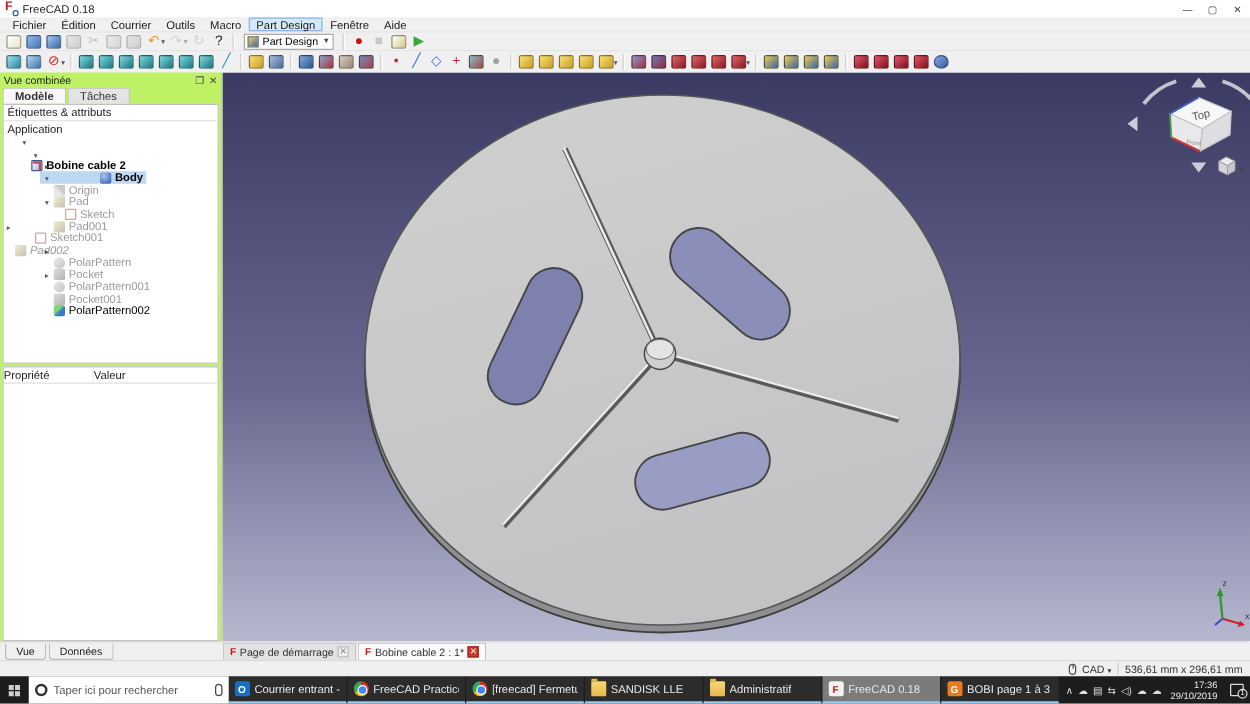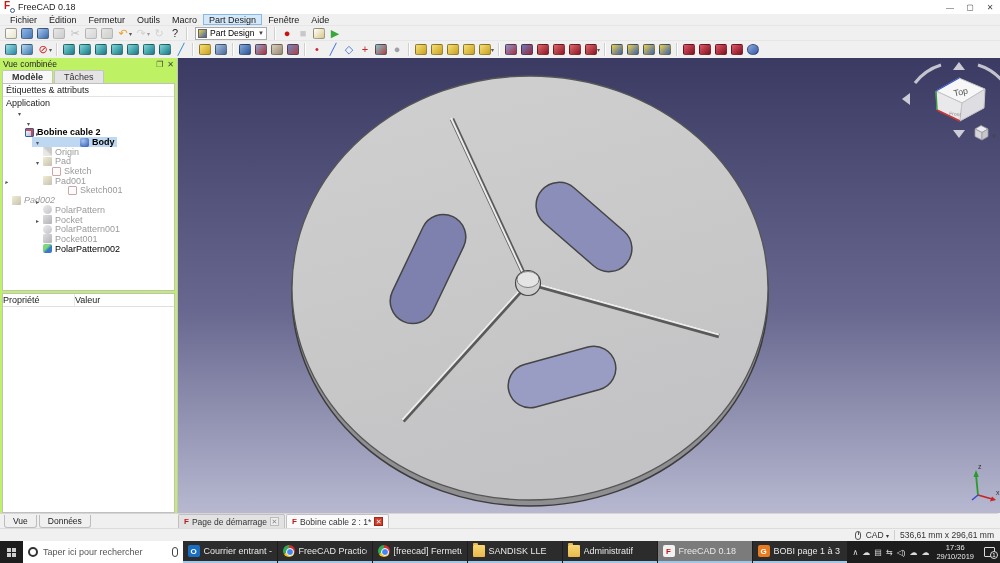--- a/index.html
+++ b/index.html
@@ -43,21 +43,21 @@
   .dock-tab { padding:0 9px; line-height:12px; border:1px solid #c4c4c4; border-bottom:none; background:#e4e4e4; color:#333; margin-right:1px; border-radius:2px 2px 0 0; }
   .dock-tab.active { background:#f8f8f8; font-weight:bold; }
   .tree-panel { height:208px; background:#fff; border:1px solid #c0c0c0; margin:0 2px; overflow:hidden; }
   .tree-header { border-bottom:1px solid #e4e4e4; padding:1px 3px; color:#222; }
   .tree-root { padding:1px 3px; color:#222; }
   .tree-row { height:9.7px; display:flex; align-items:center; white-space:nowrap; }
   .tree-arrow { width:7px; font-size:6px; color:#555; text-align:center; flex:none; }
   .tree-ic { width:9px; height:9px; margin:0 3px 0 0; flex:none; border-radius:1px; }
   .tree-row.grayed .tree-label { color:#9a9a9a; }
   .tree-row.grayed .tree-ic { opacity:.6; }
-  .tree-row .sel { display:flex; align-items:center; padding:0 2px; height:9.7px;margin-top:37px; }
+  .tree-row .sel { display:flex; align-items:flex-end; padding:0 2px; height:9.7px;margin-top:37px; }
   .tree-row.selected .sel { background:#bdd8f0;padding-left:48px; }
   .tree-row.bold .tree-label { font-weight:bold; }
   .tik-doc { background:linear-gradient(135deg,#ffffff,#9ab4e0); border:1px solid #3a5a9a; box-shadow:inset -2px 2px 0 rgba(200,40,40,.8); }
   .tik-body { background:radial-gradient(circle at 35% 30%,#a8c4f0,#2a58b0); border-radius:2px; }
   .tik-origin { background:linear-gradient(45deg,#d8d8d8 40%,#a8a8a8 60%); }
   .tik-pad { background:linear-gradient(135deg,#e8e0b8,#a09878); }
   .tik-sketch { background:#fdfdfd; border:1px solid #b06a6a; }
   .tik-polar { background:linear-gradient(135deg,#e0e0e0,#9898a8); border-radius:50%; }
   .tik-pocket { background:linear-gradient(135deg,#c8c8c8,#808088); }
   .tik-polar-active { background:linear-gradient(135deg,#7ad87a 40%,#3a78c8 60%); border-radius:2px; }
@@ -101,21 +101,21 @@
   .app-ic { width:12px; height:12px; flex:none; display:flex; align-items:center; justify-content:center; font-size:8px; font-weight:bold; border-radius:2px; }
   .ic-outlook { background:#1a6fc4; color:#fff; }
   .ic-chrome { border-radius:50%; background:conic-gradient(#d93025 0 33%, #fbbc04 33% 66%, #34a853 66% 100%); position:relative; }
   .ic-chrome:after { content:""; position:absolute; left:3px; top:3px; width:6px; height:6px; background:#4285f4; border:1px solid #fff; border-radius:50%; }
   .ic-folder { background:linear-gradient(#f8d775,#e8b84a); border-radius:1px; position:relative; }
   .ic-folder:before { content:""; position:absolute; top:-2px; left:0; width:5px; height:2px; background:#e8b84a; border-radius:1px 1px 0 0; }
   .ic-freecad { background:#f2f2f2; color:#c01818; }
   .ic-gapp { background:#e87c1e; color:#fff; }
   .tray { margin-left:auto; display:flex; align-items:center; gap:4px; padding:0 5px; }
   .tray-ic { font-size:8px; color:#dcdcdc; }
-  .clock { text-align:center; font-size:7.5px; line-height:1.25; padding:0 3px; }
+  .clock { text-align:right; font-size:7.5px; line-height:1.25; padding:0 3px; }
   .notif { position:relative; width:11px; height:10px; border:1px solid #dcdcdc; border-radius:1px; margin-left:3px; }
   .notif .badge { position:absolute; right:-4px; bottom:-3px; width:8px; height:8px; border-radius:50%; background:#1d1d1d; border:1px solid #dcdcdc; color:#fff; font-size:6px; line-height:7px; text-align:center; }
 </style>
 </head>
 <body>
 
 <div class="titlebar">
   <span class="fc-logo">
       <span class="f">F</span>
       <span class="gear"></span>
@@ -124,21 +124,21 @@
   <span class="win-controls">
     <span>—</span>
     <span>▢</span>
     <span>✕</span>
   </span>
 </div>
 
 <div class="menubar" id="menubar">
     <span class="menu-item">Fichier</span>
     <span class="menu-item">Édition</span>
-    <span class="menu-item">Fermetur</span>
+    <span class="menu-item">Courrier</span>
     <span class="menu-item">Outils</span>
     <span class="menu-item">Macro</span>
     <span class="menu-item active">Part Design</span>
     <span class="menu-item">Fenêtre</span>
     <span class="menu-item">Aide</span>
   </div>
 
 <div class="toolbar toolbar1">
   <span id="tb-file" style="display:flex;align-items:center;">
       <span class="tbtn">
@@ -481,21 +481,21 @@
               <span class="tree-label">Sketch</span>
             </span>
           </div>
           <div class="tree-row grayed" style="padding-left: 31px;">
             <span class="tree-arrow">▾</span>
             <span class="sel">
               <span class="tree-ic tik-pad"></span>
               <span class="tree-label">Pad001</span>
             </span>
           </div>
-          <div class="tree-row grayed" style="padding-left: 56px;">
+          <div class="tree-row grayed" style="padding-left: 16px;">
             <span class="tree-arrow"></span>
             <span class="sel">
               <span class="tree-ic tik-sketch"></span>
               <span class="tree-label">Sketch001</span>
             </span>
           </div>
           <div class="tree-row grayed" style=" font-style: italic;">
             <span class="tree-arrow">▸</span>
             <span class="sel">
               <span class="tree-ic tik-pad"></span>

